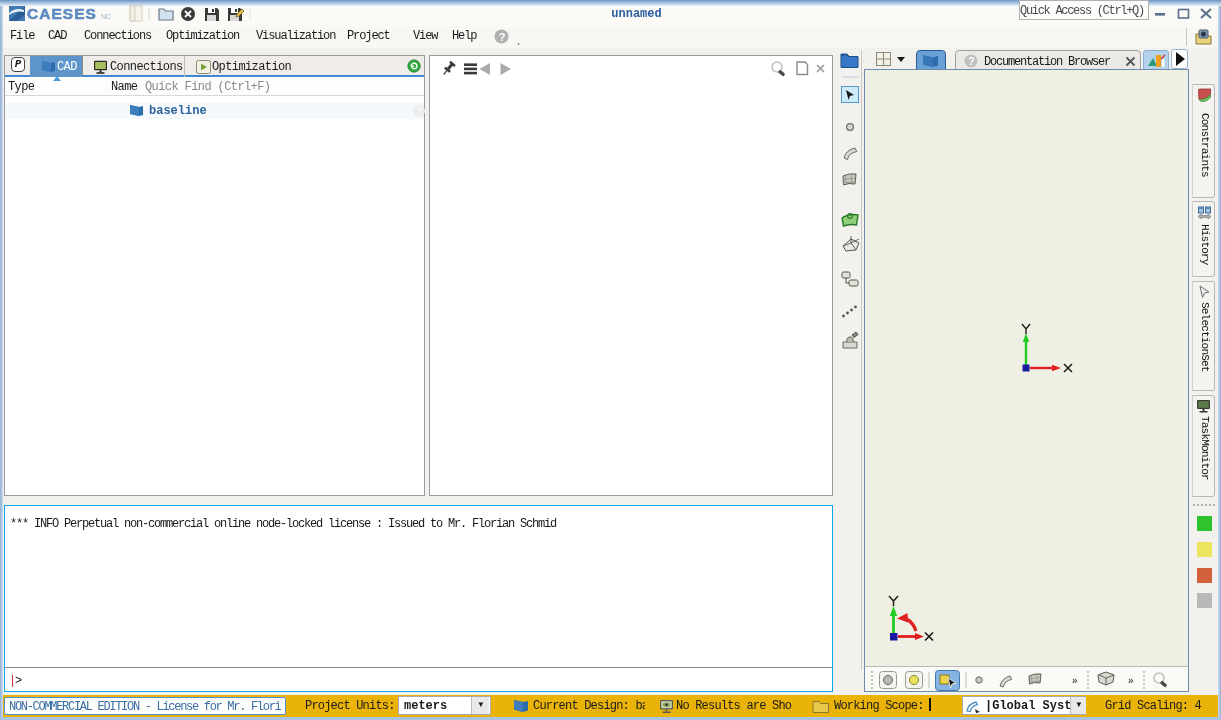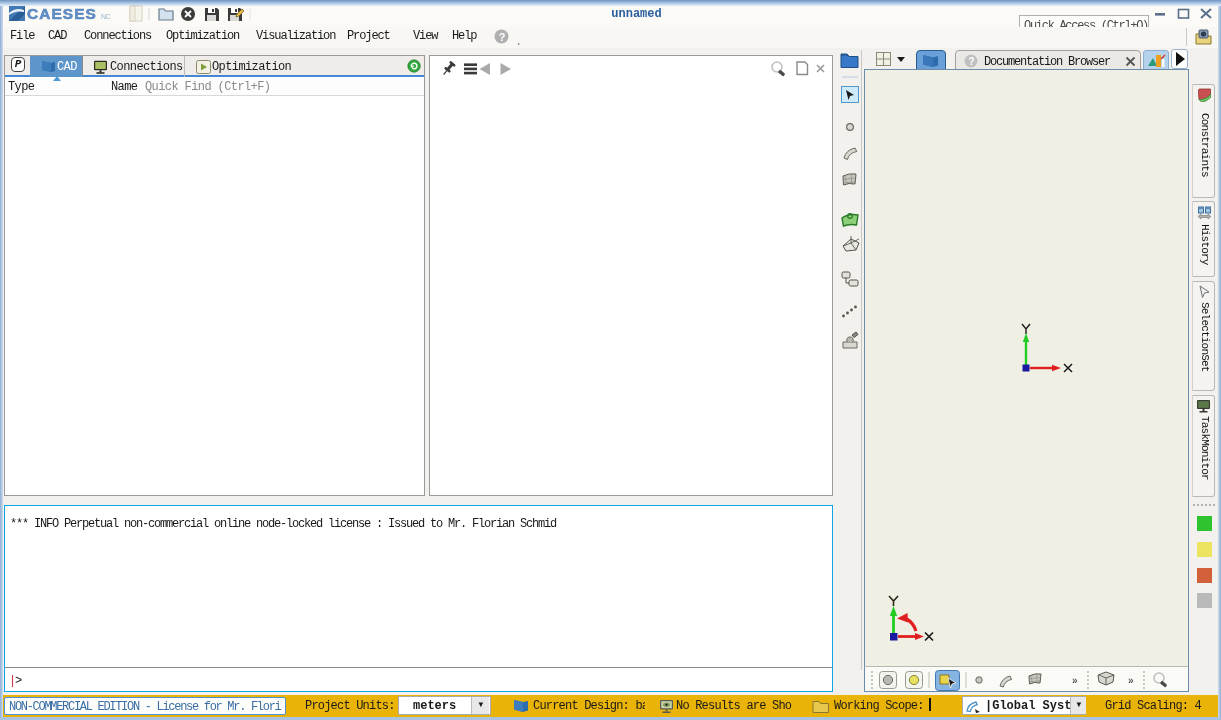--- a/index.html
+++ b/index.html
@@ -22,22 +22,22 @@
   background:linear-gradient(90deg,#cdddef,#8fafd3); }
 #botedge { left:0; bottom:0; width:1221px; height:3px; background:#a9c3e0; }
 
 #titlebar { left:3px; top:6px; width:1215px; height:21px; background:#fbfaf7; }
 #title { left:26px; top:7px; width:1221px; text-align:center; color:#2a5e9e;
   font-weight:bold; font-size:12px; letter-spacing:0; }
 
 #menubar { left:3px; top:27px; width:1215px; height:21px; background:#f8f7f4;
   font-size:12px; letter-spacing:-1.1px; }
 #menubar span.mi { top:2px; }
-#qaccess { left:1019px; top:15px; width:130px; height:20px; border:1px solid #b0b0b0;
-  background:#fdfdfc; color:#4a4a4a; text-align:right; font-size:12px;
+#qaccess { left:1019px; top:0; width:130px; height:20px; border:1px solid #b0b0b0;
+  background:#fdfdfc; color:#4a4a4a; text-align:left; font-size:12px;
   letter-spacing:-1.3px; padding-top:3px; white-space:nowrap; overflow:hidden; }
 
 #leftpanel { left:4px; top:55px; width:421px; height:441px; background:#fff;
   border:1px solid #9a9a9a; }
 #ltabs { left:0; top:0; width:419px; height:21px; background:#efecea;
   border-bottom:2px solid #4388d4; }
 #pbtn { left:6px; top:1px; width:14px; height:15px; background:#fff;
   border:1.5px solid #444; border-radius:4px; text-align:center;
   font-weight:bold; font-style:italic; font-size:11px; line-height:12px; letter-spacing:0;}
 .ltab { top:0; height:21px; display:flex; align-items:center; font-size:12px; }
@@ -87,21 +87,21 @@
   font-size:11px; letter-spacing:-0.8px; color:#111; white-space:nowrap; }
 .csq { left:1197px; width:15px; height:15px; }
 
 #statusbar { left:3px; top:695px; width:1215px; height:22px; background:#eab308;
   font-size:12px; letter-spacing:-0.8px; }
 #lic { left:1px; top:2px; width:282px; height:18px; border:1px solid #4f90d2; letter-spacing:-1.3px;
   border-radius:2px; color:#3a6ea5; padding:2px 0 0 4px; background:#fdfdfc;
   white-space:nowrap; overflow:hidden; }
 .sbtext { position:absolute; top:4px; }
 #meters { left:395px; top:1px; width:93px; height:19px; border:1px solid #aaa;
-  background:#fff; font-weight:bold; padding:2px 0 0 14px; letter-spacing:0;}
+  background:#fff; font-weight:bold; padding:2px 0 0 5px; letter-spacing:0;}
 #metersbtn { left:468px; top:2px; width:18px; height:17px; background:#e8e8e8;
   border-left:1px solid #bbb; text-align:center; }
 #gsys { left:959px; top:1px; width:124px; height:19px; border:1px solid #aaa;
   background:#fff; font-weight:bold; padding:2px 0 0 22px; letter-spacing:0;
   white-space:nowrap; overflow:hidden;}
 #gsysbtn { left:1067px; top:2px; width:16px; height:17px; background:#e8e8e8;
   border-left:1px solid #bbb; text-align:center; }
 </style>
 </head>
 <body>
@@ -206,20 +206,28 @@
         <path d="M5 3.5 L11 7 L5 10.5 Z" fill="#7da03c"></path>
       </svg>
       <span style="margin-left:27px">Optimization</span>
     </div>
     <div class="abs" id="lheader">
       <span class="h" style="left:3px">Type</span>
       <span class="h" style="left:106px">Name</span>
       <span class="h" style="left:140px; color:#8a8a8a">Quick Find (Ctrl+F)</span>
       <div class="abs" id="sortarrow"></div>
     </div>
+    <div class="abs" id="baselinerow">
+      <svg width="15" height="13" viewBox="0 0 15 13" style="position:absolute;left:124px;top:1px">
+        <path d="M1 1 L10 3 L14 2 L14 11 L10 12 L1 10 Z" fill="#2d6cad"></path>
+        <path d="M1 1 L10 3 L10 12 L1 10 Z" fill="#3d7cbd"></path>
+      </svg>
+      <b>baseline</b>
+      <div class="abs" id="bl-q">?</div>
+    </div>
     <svg class="abs" style="left:402px;top:3px" width="14" height="14" viewBox="0 0 16 16">
       <circle cx="8" cy="8" r="7" fill="#2faa3c" stroke="#1a7a26"></circle>
       <path d="M5 8 a3.2 3.2 0 1 1 1 2.3" fill="none" stroke="#fff" stroke-width="1.6"></path>
       <path d="M4.4 7 l1.4 2.2 2 -1.6" fill="none" stroke="#fff" stroke-width="1.4"></path>
     </svg>
   </div>
 
   <div class="abs" id="midpanel">
     <svg class="abs" style="left:9px;top:4px" width="90" height="18" viewBox="0 0 90 18">
 

